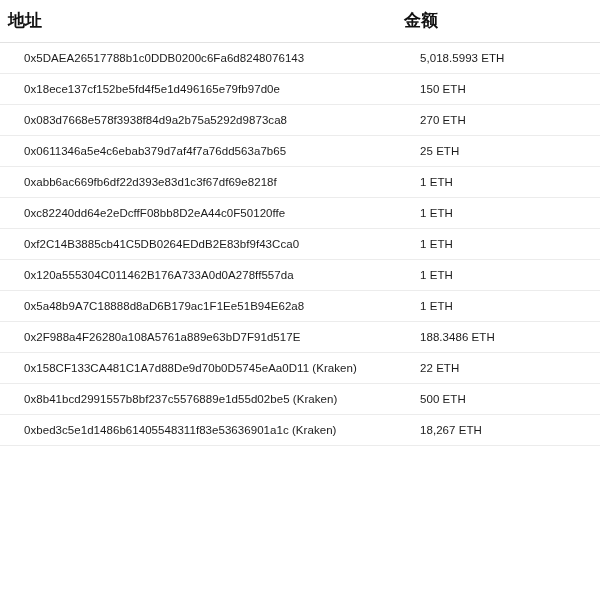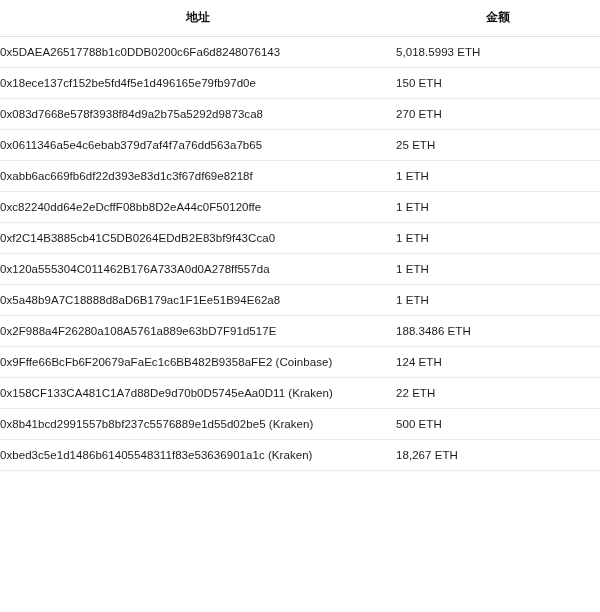--- a/index.html
+++ b/index.html
@@ -18,35 +18,35 @@
     width: 600px;
     box-sizing: border-box;
   }
   table.addr-table {
     width: 600px;
     border-collapse: collapse;
     table-layout: fixed;
     font-size: 11.5px;
   }
   table.addr-table th {
-    text-align: center;
+    text-align: left;
     font-weight: bold;
-    font-size: 12px;
+    font-size: 17px;
     color: #111111;
     padding: 9px 8px 10px 8px;
     border-bottom: 1px solid #e2e2e2;
     background: #ffffff;
     vertical-align: middle;
   }
   table.addr-table td {
     text-align: left;
     font-weight: normal;
     font-size: 11.5px;
     color: #1c1c1c;
-    padding: 9px 8px 9px 0;
+    padding: 9px 8px 9px 24px;
     border-bottom: 1px solid #ececec;
     background: #ffffff;
     vertical-align: middle;
     white-space: nowrap;
     overflow: hidden;
     text-overflow: clip;
   }
   table.addr-table tr:last-child td {
     border-bottom: 1px solid #ececec;
     margin-left: 15px;
@@ -110,24 +110,20 @@
       </tr>
       <tr>
         <td class="cell-address">0x5a48b9A7C18888d8aD6B179ac1F1Ee51B94E62a8</td>
         <td class="cell-amount">1 ETH</td>
       </tr>
       <tr>
         <td class="cell-address">0x2F988a4F26280a108A5761a889e63bD7F91d517E</td>
         <td class="cell-amount">188.3486 ETH</td>
       </tr>
       <tr>
-        <td class="cell-address">0x9Fffe66BcFb6F20679aFaEc1c6BB482B9358aFE2 (Coinbase)</td>
-        <td class="cell-amount">124 ETH</td>
-      </tr>
-      <tr>
         <td class="cell-address">0x158CF133CA481C1A7d88De9d70b0D5745eAa0D11 (Kraken)</td>
         <td class="cell-amount">22 ETH</td>
       </tr>
       <tr>
         <td class="cell-address">0x8b41bcd2991557b8bf237c5576889e1d55d02be5 (Kraken)</td>
         <td class="cell-amount">500 ETH</td>
       </tr>
       <tr>
         <td class="cell-address">0xbed3c5e1d1486b61405548311f83e53636901a1c (Kraken)</td>
         <td class="cell-amount">18,267 ETH</td>

